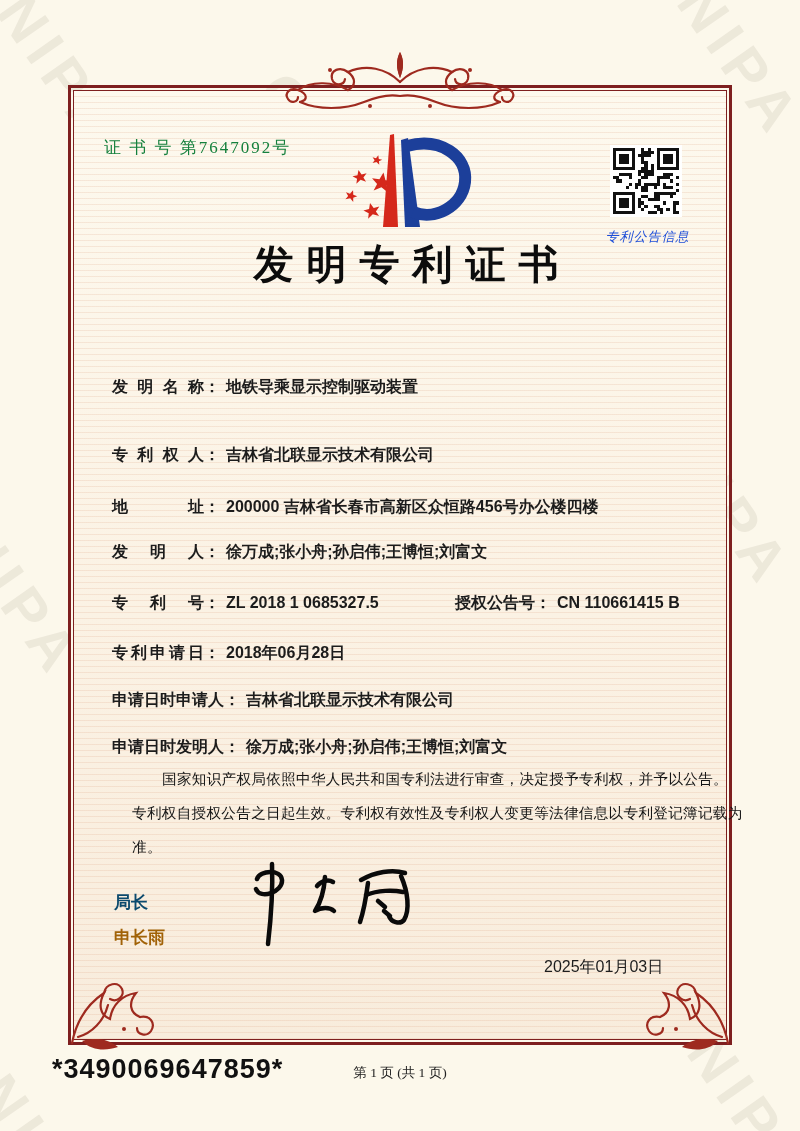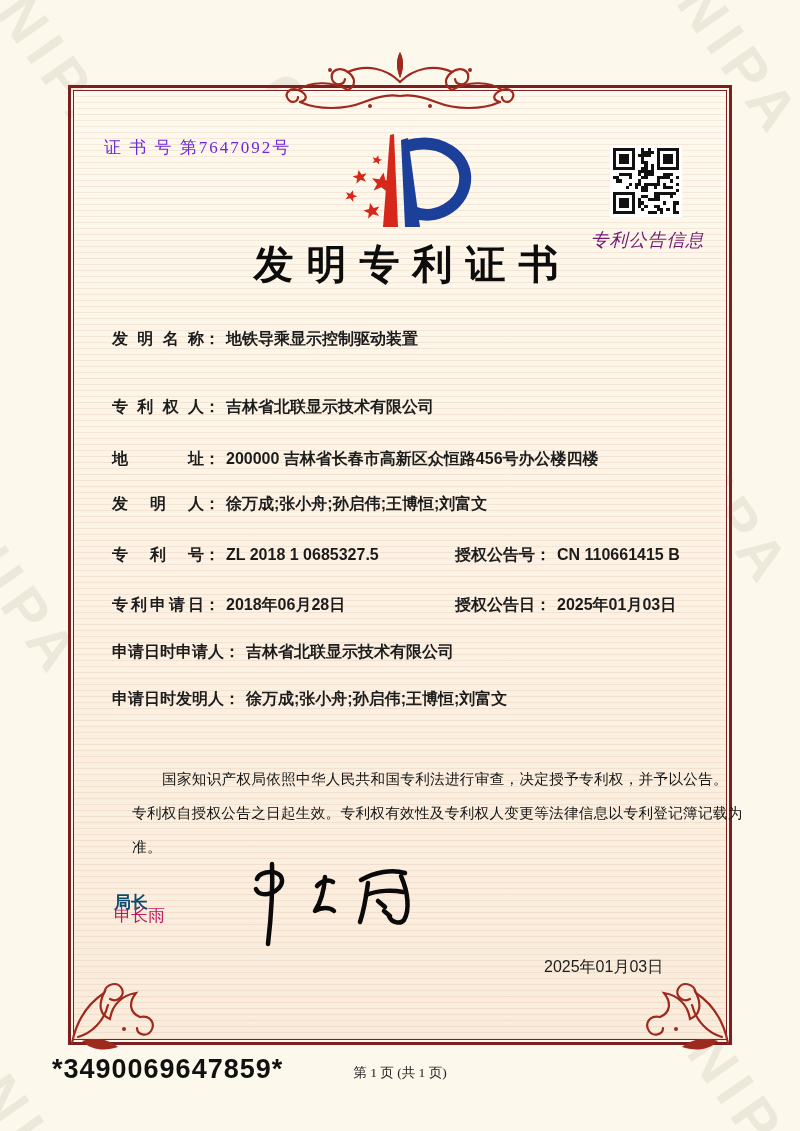--- a/index.html
+++ b/index.html
@@ -26,56 +26,56 @@
       repeating-linear-gradient(0deg,
         rgba(213,140,104,0.16) 0px, rgba(213,140,104,0.16) 1px,
         rgba(0,0,0,0) 1px, rgba(0,0,0,0) 6px),
       linear-gradient(180deg, #fdf9ee 0%, #fbf2e4 55%, #f8ecdc 100%);
   }
   .orn { position:absolute; left:0; top:0; pointer-events:none; }
 
   .cert-no {
     position:absolute; left:104px; top:136px;
     font-family:"Liberation Serif", serif; font-size:17px;
-    letter-spacing:2px; color:#6d28d9;
+    letter-spacing:2px; color:#15803d;
   }
   .logo { position:absolute; left:327px; top:130px; }
   .qr-box {
     position:absolute; left:610px; top:145px; width:72px; height:72px;
     background:#fff; padding:3px;
   }
   .qr-caption {
     position:absolute; left:585px; top:228px; width:125px; text-align:center;
     font-family:"Liberation Serif", serif; font-style:italic;
-    font-size:18px; letter-spacing:1px; color:#701a75;
+    font-size:13px; letter-spacing:1px; color:#1d4ed8;
   }
   .doc-title {
     position:absolute; left:0; top:237px; width:100%; text-align:center;
     font-size:40px; font-weight:bold; letter-spacing:13px; padding-left:25px;
     color:#0c0c0c; font-family:"Liberation Sans", sans-serif;
   }
   .row {
     position:absolute; left:112px; right:70px; height:24px; line-height:24px;
-    font-size:16px; font-weight:600; color:#1c1c1c; white-space:nowrap;
+    font-size:16px; font-weight:600; color:#1c1c1c; white-space:nowrap;margin-top:48px;
   }
   .flabel {
     display:inline-block; width:92px; text-align:justify;
     text-align-last:justify; vertical-align:top;
   }
   .flabel.wauto { width:auto; text-align-last:auto; }
   .fvalue { margin-left:6px; }
   .col2 { position:absolute; left:343px; top:0; }
   .statement {
     position:absolute; left:92px; top:762px; width:618px;
     font-family:"Liberation Serif", serif; font-size:14.6px;
     color:#141414; line-height:34px; letter-spacing:0.3px;margin-left:40px;
   }
   .statement .l1 { text-indent:30px; }
   .director-title { position:absolute; left:114px; top:891px; font-size:17px; font-weight:600; color:#0c4a6e; }
-  .director-name  { position:absolute; left:114px; top:904px; font-size:17px; font-weight:400; color:#be185d; }
+  .director-name  { position:absolute; left:114px; top:926px; font-size:17px; font-weight:700; color:#a16207; }
   .sig { position:absolute; left:225px; top:858px; }
   .issue-date { position:absolute; left:544px; top:957px; font-size:16px; font-weight:500; color:#1d1d1d; }
   .page-info {
     position:absolute; left:0; top:1028px; width:100%; text-align:center;
     font-family:"Liberation Serif", serif; font-size:13.5px; color:#222;margin-top:36px;
   }
   .barcode-text {
     position:absolute; left:52px; top:1054px; font-size:27px; font-weight:bold;
     color:#111; font-family:"Liberation Sans", sans-serif; letter-spacing:1px;
   }
@@ -278,21 +278,20 @@
   </div>
   <div class="row" style="top:492px">
     <span class="flabel">发明人</span><span>：</span><span class="fvalue">徐万成;张小舟;孙启伟;王博恒;刘富文</span>
   </div>
   <div class="row" style="top:543px">
     <span class="flabel">专利号</span><span>：</span><span class="fvalue">ZL 2018 1 0685327.5</span>
     <span class="col2"><span>授权公告号</span><span>：</span><span class="fvalue">CN 110661415 B</span></span>
   </div>
   <div class="row" style="top:593px">
     <span class="flabel">专利申请日</span><span>：</span><span class="fvalue">2018年06月28日</span>
-    <span class="col2"><span>授权公告日</span><span>：</span><span class="fvalue">2025年01月03日</span></span>
   </div>
   <div class="row" style="top:640px">
     <span class="flabel wauto">申请日时申请人</span><span>：</span><span class="fvalue">吉林省北联显示技术有限公司</span>
   </div>
   <div class="row" style="top:687px">
     <span class="flabel wauto">申请日时发明人</span><span>：</span><span class="fvalue">徐万成;张小舟;孙启伟;王博恒;刘富文</span>
   </div>
 
   <div class="statement">
     <div class="l1">国家知识产权局依照中华人民共和国专利法进行审查，决定授予专利权，并予以公告。</div>

